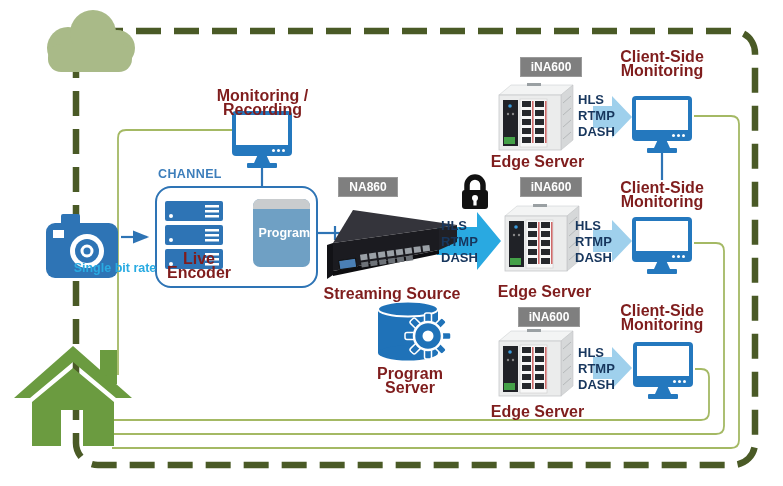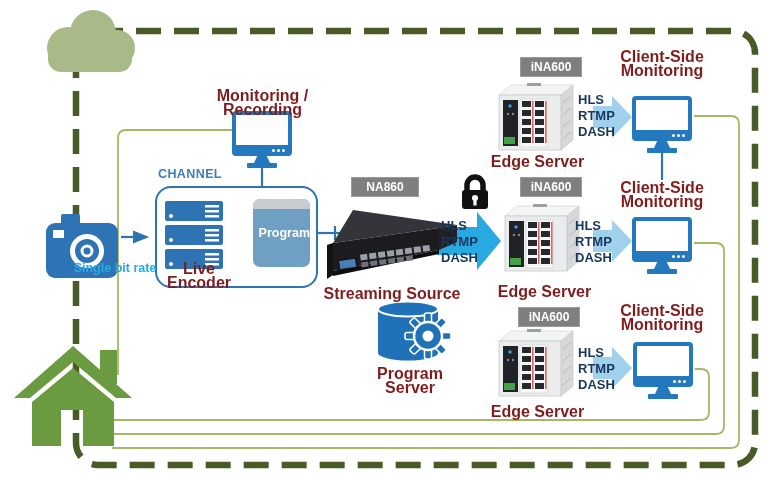--- a/index.html
+++ b/index.html
@@ -109,38 +109,38 @@
             <rect x="40" y="14" width="14" height="2.5"></rect>
           <rect x="40" y="28" width="14" height="2.5"></rect>
             <rect x="40" y="33" width="14" height="2.5"></rect>
             <rect x="40" y="38" width="14" height="2.5"></rect>
           <rect x="40" y="52" width="14" height="2.5"></rect>
             <rect x="40" y="57" width="14" height="2.5"></rect>
             <rect x="40" y="62" width="14" height="2.5"></rect>
         </g>
       </g>
     </svg>
-    <div class="lbl" style="left:-4px;top:74px;width:92px">Live Encoder</div>
+    <div class="lbl" style="left:-4px;top:64px;width:92px">Live Encoder</div>
     <div class="program">
       <div class="phead"></div>
       <div class="ptext">Program</div>
     </div>
   </div>
 
   <div class="lbl" style="left:190px;top:89px;width:145px">Monitoring / Recording</div>
   <div class="monitor" style="left:232px;top:111px">
     <div class="mscreen">
       <div class="mglass"></div>
       <div class="mdots"></div>
     </div>
     <div class="mneck"></div>
     <div class="mbase"></div>
   </div>
 
-  <div class="badge" style="left:351px;top:177px;width:68px">NA860</div>
+  <div class="badge" style="left:338px;top:177px;width:60px">NA860</div>
   <svg class="icon" style="left:326px;top:198px" width="132" height="92" viewBox="0 0 132 92">
     <polygon points="7,45 27,12 131,27 113,30" fill="#34343B"></polygon>
     <polygon points="113,30 131,27 131,44 113,52" fill="#202026"></polygon>
     <polygon points="7,45 113,30 113,52 7,73" fill="#1B1B20"></polygon>
     <polygon points="7,73 113,52 113,56 7,78" fill="#0E0E11"></polygon>
     <polygon points="1,47 7,45 7,77 1,81" fill="#121216"></polygon>
     <g transform="rotate(-8 60 55)">
       <rect x="12" y="56" width="17" height="9" fill="#4A7FB5" stroke="#111" stroke-width="1"></rect>
       <g fill="#9AA0A6">
         <rect x="34" y="53" width="7" height="6"></rect>

